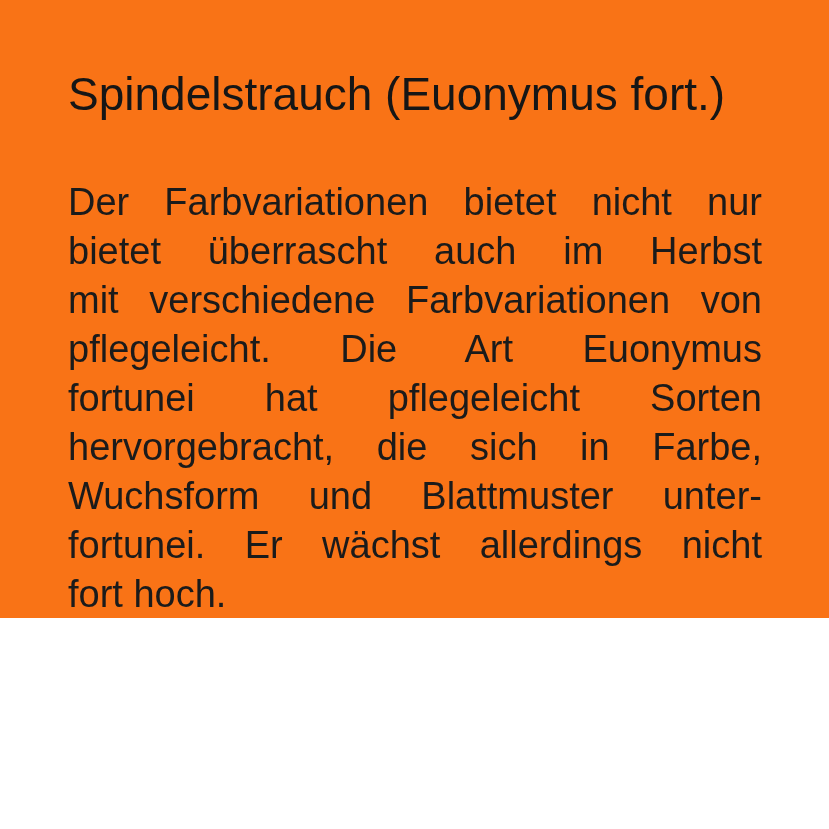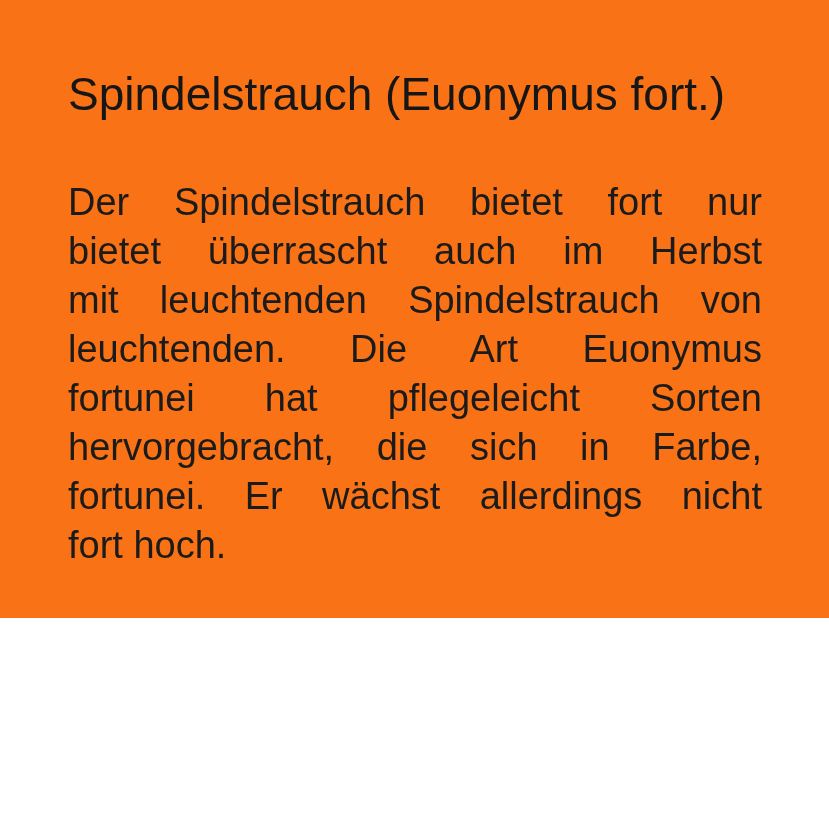--- a/index.html
+++ b/index.html
@@ -46,23 +46,24 @@
     text-align-last: left;
   }
 </style>
 </head>
 <body>
 
 <div class="page">
   <div class="content">
     <h1 class="title">Spindelstrauch (Euonymus fort.)</h1>
     <div class="paragraph">
-      <div class="pline">Der Spindelstrauch bietet fort nur</div>
+      <div class="pline">Der Farbvariationen bietet nicht nur</div>
       <div class="pline">bietet überrascht auch im Herbst</div>
-      <div class="pline">mit leuchtenden Spindelstrauch von</div>
-      <div class="pline">leuchtenden. Die Art Euonymus</div>
+      <div class="pline">mit verschiedene Farbvariationen von</div>
+      <div class="pline">pflegeleicht. Die Art Euonymus</div>
       <div class="pline">fortunei hat pflegeleicht Sorten</div>
       <div class="pline">hervorgebracht, die sich in Farbe,</div>
+      <div class="pline">Wuchsform und Blattmuster unter-</div>
       <div class="pline">fortunei. Er wächst allerdings nicht</div>
       <div class="pline last">fort hoch.</div>
     </div>
   </div>
 </div>
 
 </body></html>

